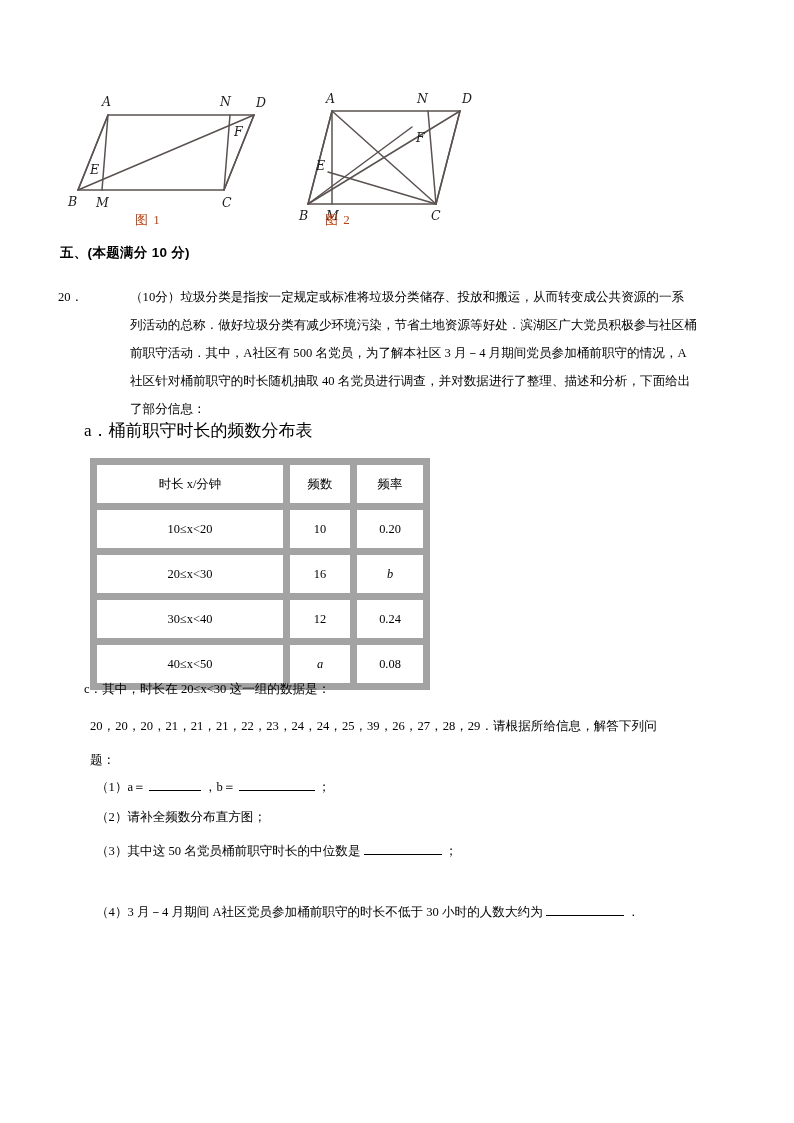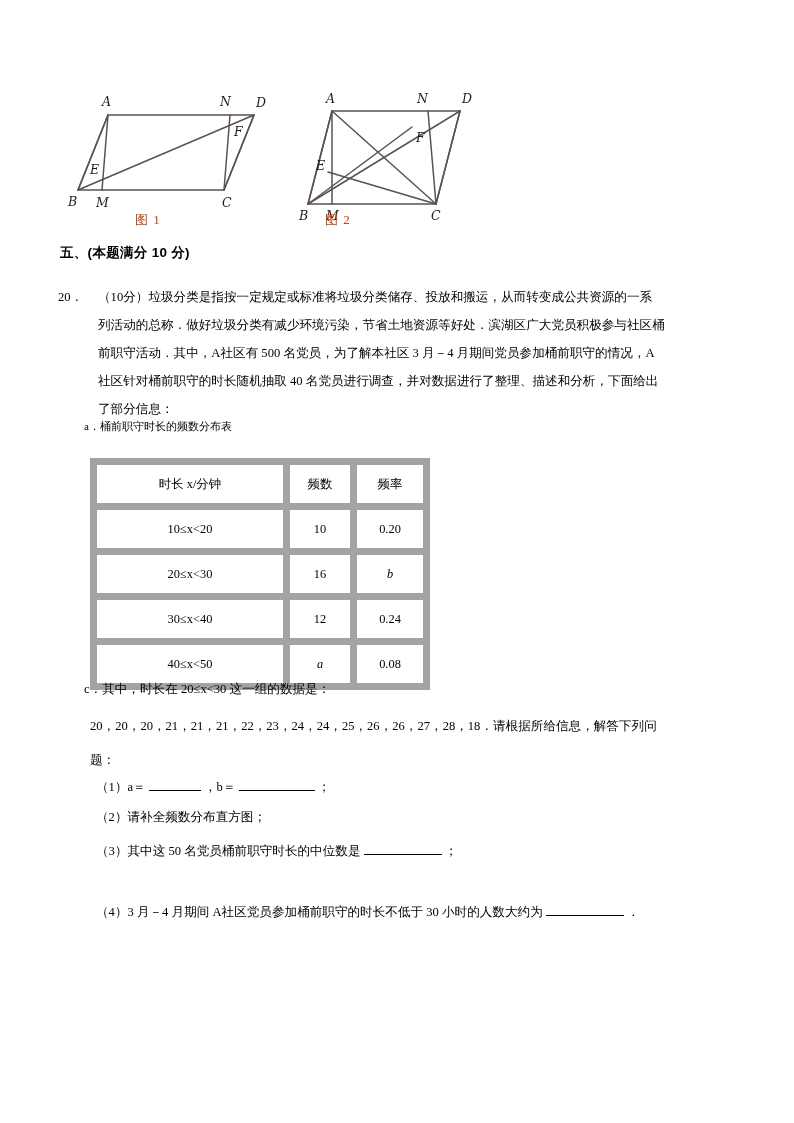--- a/index.html
+++ b/index.html
@@ -60,36 +60,37 @@
   .qnum {
     position: absolute;
     left: 58px;
     top: 283px;
     font-size: 12.6px;
     line-height: 28px;
     white-space: nowrap;
   }
   .p-line {
     white-space: nowrap;
+    margin-left: 32px;
   }
 
   .body-block {
     position: absolute;
     left: 98px;
     top: 283px;
     width: 648px;
     font-size: 12.6px;
     line-height: 28px;
   }
 
   .lbl-a {
     position: absolute;
     left: 84px;
     top: 419px;
-    font-size: 11px;
+    font-size: 17px;
     white-space: nowrap;
   }
 
   
   .freq-table {
     position: absolute;
     left: 90px;
     top: 458px;
     border-collapse: collapse;
     font-size: 12.4px;
@@ -261,21 +262,21 @@
       </tr>
       <tr>
         <td>40≤x&lt;50</td>
         <td class="ital">a</td>
         <td>0.08</td>
       </tr>
     </tbody>
   </table>
 
   <div class="c-label">c．其中，时长在 20≤x&lt;30 这一组的数据是：</div>
-  <div class="data-line">20，20，20，21，21，21，22，23，24，24，25，26，26，27，28，18．请根据所给信息，解答下列问</div>
+  <div class="data-line">20，20，20，21，21，21，22，23，24，24，25，39，26，27，28，29．请根据所给信息，解答下列问</div>
   <div class="ti-line">题：</div>
 
   <div class="subq q1">
     <span>（1）a＝</span>
     <span class="blank blank-s"></span>
     <span>，b＝</span>
     <span class="blank blank-m"></span>
     <span>；</span>
   </div>
 

